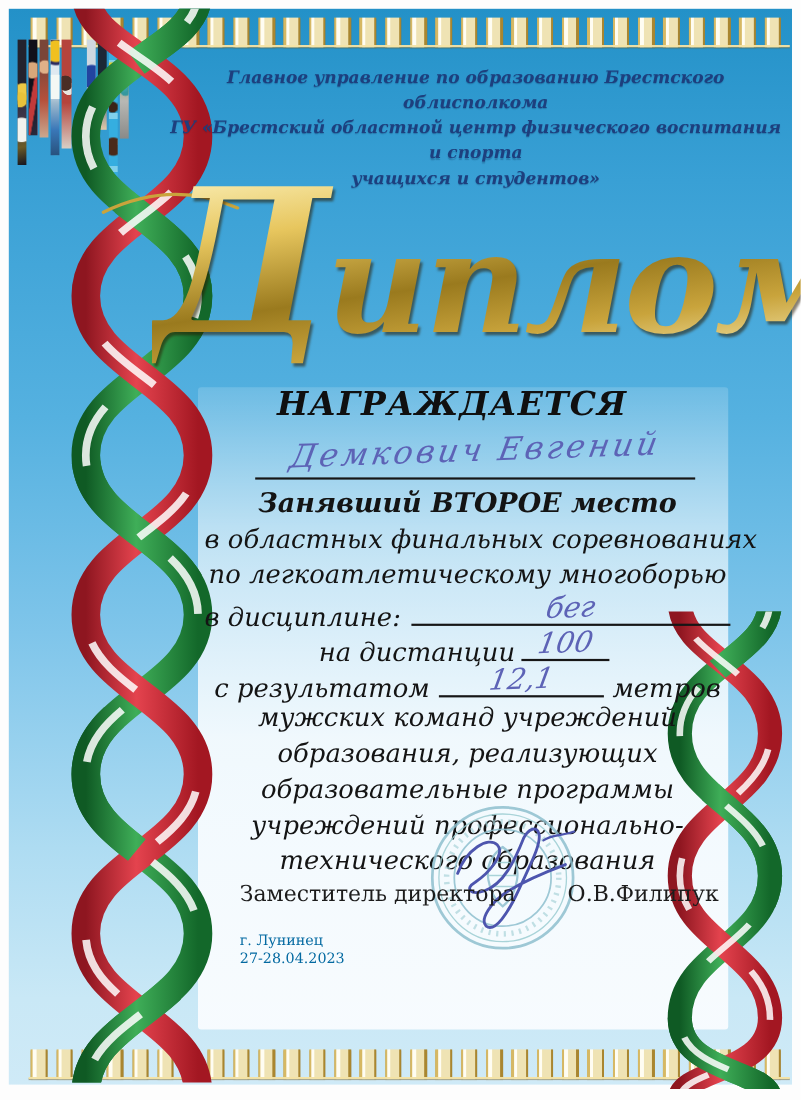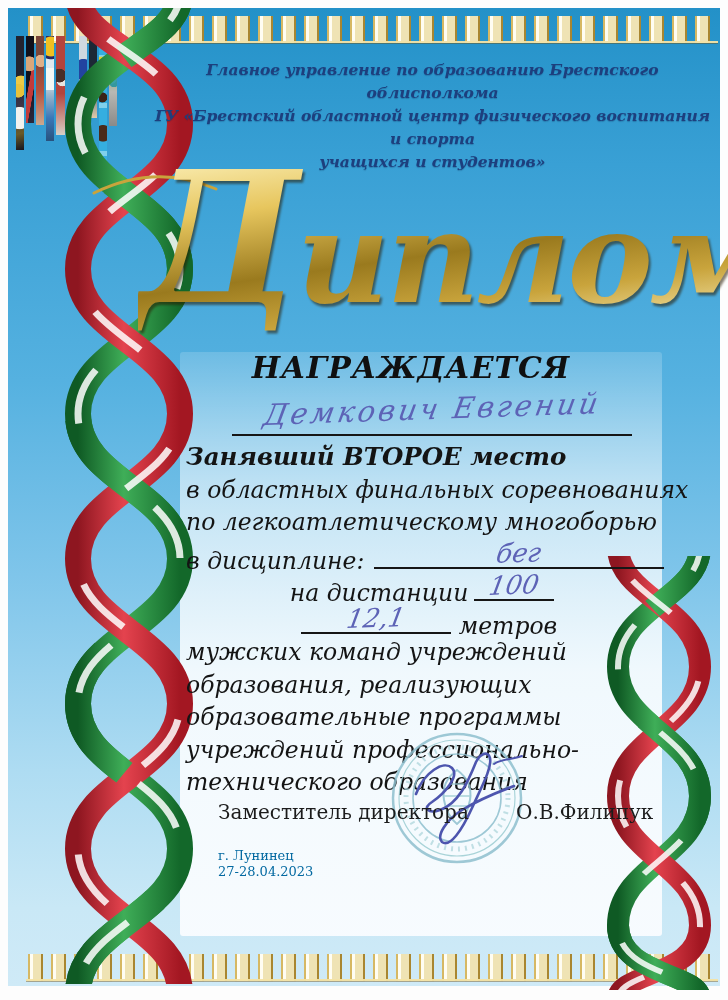--- a/index.html
+++ b/index.html
@@ -77,21 +77,21 @@
   .title::first-letter{font-size:1.42em;}
   .award{position:absolute;left:176px;top:350px;width:470px;text-align:center;
          font-style:italic;font-weight:bold;font-size:30px;letter-spacing:1px;color:#101010;}
   
   .hand{font-style:italic;color:#5d63b6;transform:rotate(-2deg) skewX(-12deg);display:inline-block;}
   .nameline{position:absolute;left:232px;top:392px;width:400px;height:42px;border-bottom:2.5px solid #161616;text-align:center;}
   .nameline .hand{font-size:29px;letter-spacing:3px;}
   
   .bodytxt{position:absolute;left:186px;top:441px;width:478px;color:#141414;
            font-style:italic;font-size:23.5px;}
-  .bl{height:32.5px;line-height:32.5px;white-space:nowrap;}
+  .bl{height:32.5px;line-height:32.5px;text-align:center;white-space:nowrap;}
   .bl.bold{font-weight:bold;font-size:24.5px;}
   .fillrow{display:flex;align-items:baseline;text-align:left;}
   .blank{position:relative;border-bottom:2.5px solid #161616;height:28px;}
   .blank .hand{position:absolute;left:0;right:0;top:-2px;text-align:center;font-size:26px;}
   .grow{flex:1;margin-left:10px;}
   .ctr{justify-content:center;}
   .w80{width:80px;margin:0 6px;}
   .w150{width:150px;margin:0 8px;}
   
   .sig-label{position:absolute;left:218px;top:800px;font-size:20px;color:#1c1c1c;}
@@ -182,20 +182,21 @@
         <span class="hand">бег</span>
       </span>
     </div>
     <div class="bl fillrow ctr">
       <span>на дистанции</span>
       <span class="blank w80">
         <span class="hand">100</span>
       </span>
     </div>
     <div class="bl fillrow ctr">
+      <span>с результатом</span>
       <span class="blank w150">
         <span class="hand">12,1</span>
       </span>
       <span>метров</span>
     </div>
     <div class="bl">мужских команд учреждений</div>
     <div class="bl">образования, реализующих</div>
     <div class="bl">образовательные программы</div>
     <div class="bl">учреждений профессионально-</div>
     <div class="bl">технического образования</div>

